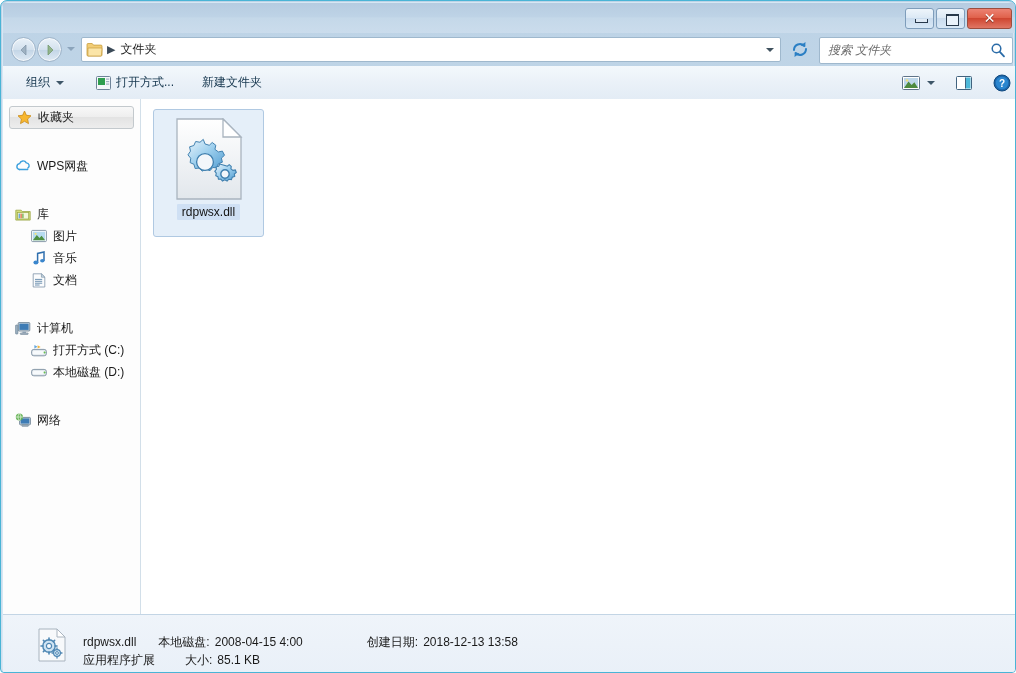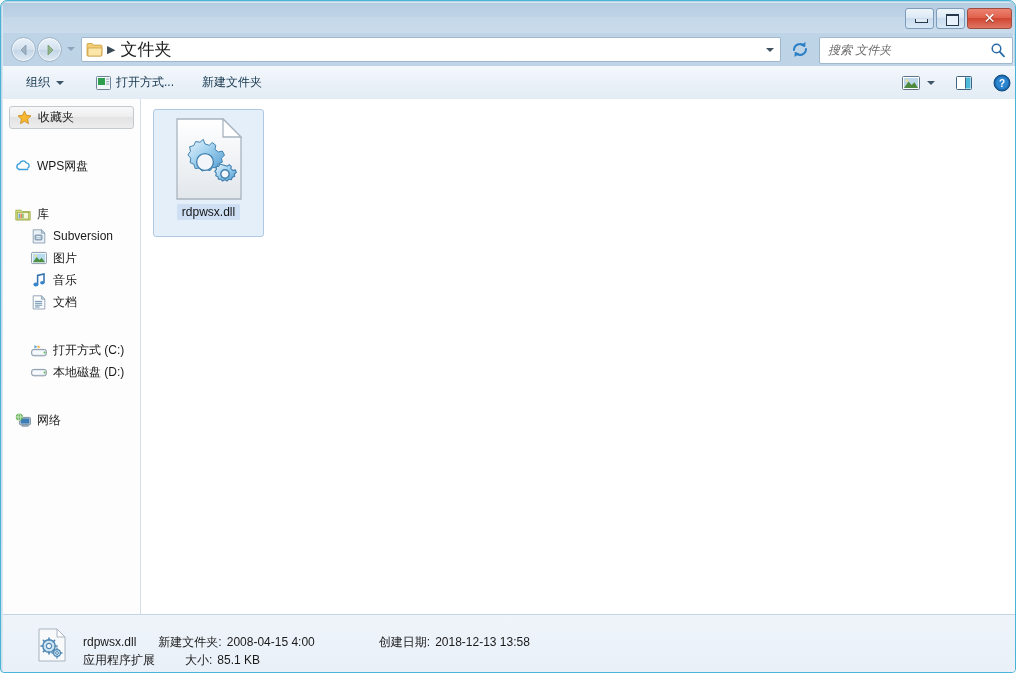--- a/index.html
+++ b/index.html
@@ -121,21 +121,21 @@
   .addr-folder-icon {
     margin-left: 4px; margin-right: 2px;
     width: 17px; height: 15px;
     flex: 0 0 auto;
   }
   .addr-sep {
     color: #3b4a58; font-size: 11px;
     margin: 0 5px 0 2px;
   }
   .addr-crumb {
-    font-size: 17px; color: #1d1d1d;
+    font-size: 12px; color: #1d1d1d;
   }
   .addr-dropdown {
     position: absolute; right: 6px; top: 10px;
     width: 0; height: 0;
     border-left: 4px solid transparent;
     border-right: 4px solid transparent;
     border-top: 4px solid #40525f;
   }
   .refreshbtn {
     position: absolute;
@@ -449,32 +449,20 @@
             <path d="M0.8 3.2 h5.4 l1 1.3 h8 v8.6 h-14.4 Z" fill="#d4e07e" stroke="#9aa746" stroke-width="0.8"></path>
             <rect x="2.4" y="5.6" width="11.3" height="6.4" fill="#f2f7d9" stroke="#9aa746" stroke-width="0.7"></rect>
             <rect x="3.6" y="6.6" width="1.4" height="4.6" fill="#6fa7d4"></rect>
             <rect x="5.4" y="6.6" width="1.4" height="4.6" fill="#e0724f"></rect>
             <rect x="7.2" y="6.6" width="1.4" height="4.6" fill="#7fb457"></rect>
           </svg>
         </span>
         <span>库</span>
       </div>
 
-      <div class="nav-item child">
-        <span class="nav-icon">
-          <svg width="14" height="15" viewBox="0 0 14 15">
-            <path d="M1.2 0.8 h8.2 l3.4 3.4 v9.8 h-11.6 Z" fill="#e9f1f7" stroke="#7d93a8" stroke-width="0.8"></path>
-            <path d="M9.4 0.8 v3.4 h3.4 Z" fill="#c5d6e4" stroke="#7d93a8" stroke-width="0.7"></path>
-            <rect x="3" y="6" width="7" height="5" rx="1" fill="#9fb8cc" stroke="#68809a" stroke-width="0.7"></rect>
-            <line x1="4.3" y1="7.6" x2="8.7" y2="7.6" stroke="#fff" stroke-width="0.8"></line>
-            <line x1="4.3" y1="9.2" x2="8.7" y2="9.2" stroke="#fff" stroke-width="0.8"></line>
-          </svg>
-        </span>
-        <span>Subversion</span>
-      </div>
 
 
       <div class="nav-item child">
         <span class="nav-icon">
           <svg width="16" height="14" viewBox="0 0 16 14">
             <rect x="0.6" y="1.4" width="14.8" height="11.2" rx="1" fill="#ffffff" stroke="#6b8196" stroke-width="0.8"></rect>
             <rect x="1.9" y="2.7" width="12.2" height="8.6" fill="#b6dbf0"></rect>
             <path d="M1.9 11.3 L5.8 5.9 L8.5 9 L10.6 6.7 L14.1 11.3 Z" fill="#4e8f41"></path>
             <circle cx="4.6" cy="4.8" r="1.1" fill="#f5e47e"></circle>
           </svg>
@@ -505,20 +493,32 @@
               <line x1="3" y1="12" x2="7.6" y2="12"></line>
             </g>
           </svg>
         </span>
         <span>文档</span>
       </div>
 
       <div class="nav-gap"></div>
       <div class="nav-gap"></div>
 
+      <div class="nav-item">
+        <span class="nav-icon">
+          <svg width="16" height="15" viewBox="0 0 16 15">
+            <rect x="3.2" y="1.6" width="11.6" height="8.4" rx="0.8" fill="#cdd7e0" stroke="#62788c" stroke-width="0.8"></rect>
+            <rect x="4.4" y="2.7" width="9.2" height="6.2" fill="#3e7cb5"></rect>
+            <rect x="7.4" y="10.4" width="3.6" height="1.6" fill="#9fb0c0"></rect>
+            <rect x="5.2" y="12" width="8" height="1.4" rx="0.6" fill="#b7c4d0" stroke="#62788c" stroke-width="0.6"></rect>
+            <rect x="0.6" y="4" width="2.3" height="9" rx="0.6" fill="#9eb1c2" stroke="#62788c" stroke-width="0.6"></rect>
+          </svg>
+        </span>
+        <span>计算机</span>
+      </div>
 
       <div class="nav-item child">
         <span class="nav-icon">
           <svg width="16" height="13" viewBox="0 0 16 13">
             <rect x="0.6" y="5.4" width="14.8" height="6.4" rx="2.2" fill="#e3e9ee" stroke="#6b8094" stroke-width="0.8"></rect>
             <rect x="1.8" y="7" width="11" height="3.2" rx="1.2" fill="#f7fafc"></rect>
             <circle cx="13.6" cy="8.6" r="1" fill="#66c04f"></circle>
             <path d="M3.4 1 l3.2 1.8 l-3.2 1.8 Z" fill="#66a7dd"></path>
             <path d="M6.6 1.2 l3 1.7 l-3 1.7 Z" fill="#f3b63f"></path>
           </svg>
@@ -619,21 +619,21 @@
             <line x1="-5" y1="0" x2="-3.7" y2="0"></line>
                 <line x1="3.7" y1="0" x2="5" y2="0"></line>
           </g>
         </g>
       </svg>
     </div>
 
     <div class="status-line1">
       <span class="st-name">rdpwsx.dll</span>
       <span class="st-gap-a"></span>
-      <span>新建文件夹:</span>
+      <span>本地磁盘:</span>
       <span style="display:inline-block;width:5px"></span>
       <span>2008-04-15 4:00</span>
       <span class="st-gap-b"></span>
       <span>创建日期:</span>
       <span style="display:inline-block;width:5px"></span>
       <span>2018-12-13 13:58</span>
     </div>
 
     <div class="status-line2">
       <span>应用程序扩展</span>

